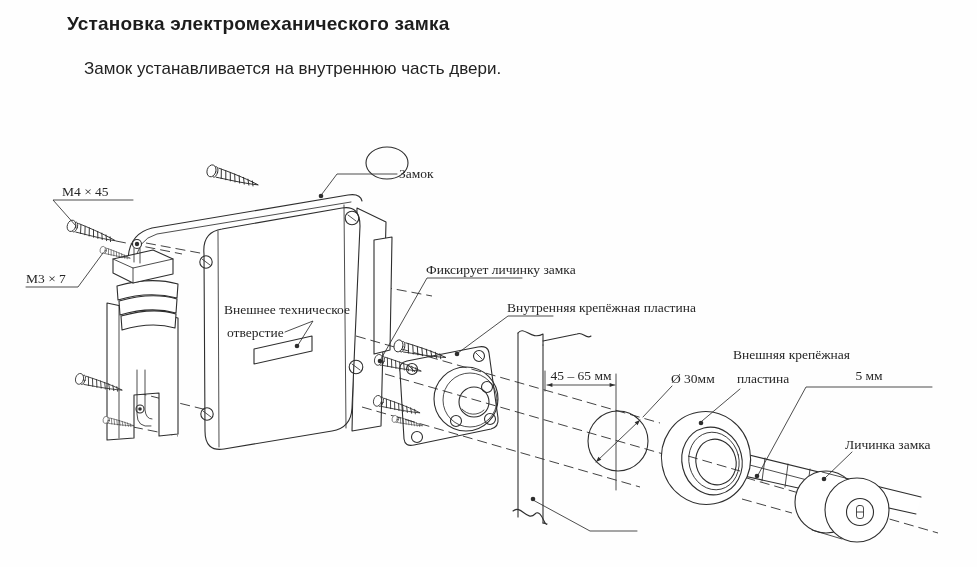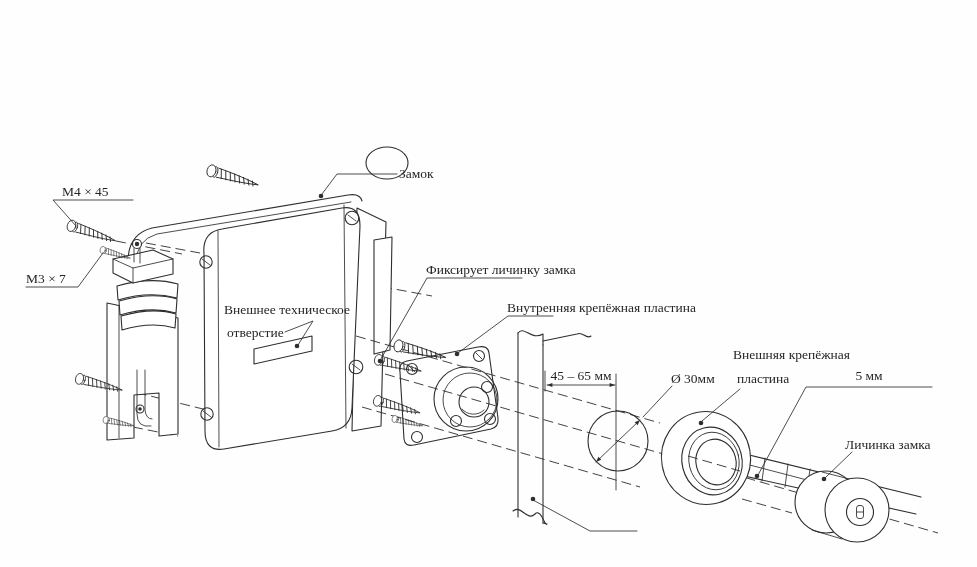--- a/index.html
+++ b/index.html
@@ -14,20 +14,22 @@
   .fillw{fill:#ffffff;}
   .dash{stroke:#2e2e2e;fill:none;stroke-width:0.9;stroke-dasharray:10 5;}
   .dot{fill:#2e2e2e;stroke:none;}
   .lbl{font-family:"Liberation Serif", serif;font-size:13.5px;fill:#262626;stroke:none;}
   .mid{text-anchor:middle;}
 </style>
 </head>
 <body>
 
 <div id="stage">
+  <div id="doc-title">Установка электромеханического замка</div>
+  <div id="doc-subtitle">Замок устанавливается на внутреннюю часть двери.</div>
 
   <svg width="977" height="567" viewBox="0 0 977 567">
     <defs>
       <marker id="arr" viewBox="0 0 10 10" refX="9" refY="5" markerWidth="9" markerHeight="7" orient="auto-start-reverse">
         <path d="M0,1.5 L9,5 L0,8.5 Z" fill="#2e2e2e"></path>
       </marker>
       <g id="screw" class="ink thin">
         <path d="M5.5,-4.5 C14,-4 30,-3.2 46,-0.2 C30,2.8 14,3.6 5.5,4.5"></path>
         <line x1="8" y1="-4.3" x2="10.5" y2="4.3"></line>
           <line x1="12.5" y1="-4.1" x2="15" y2="4.1"></line>

